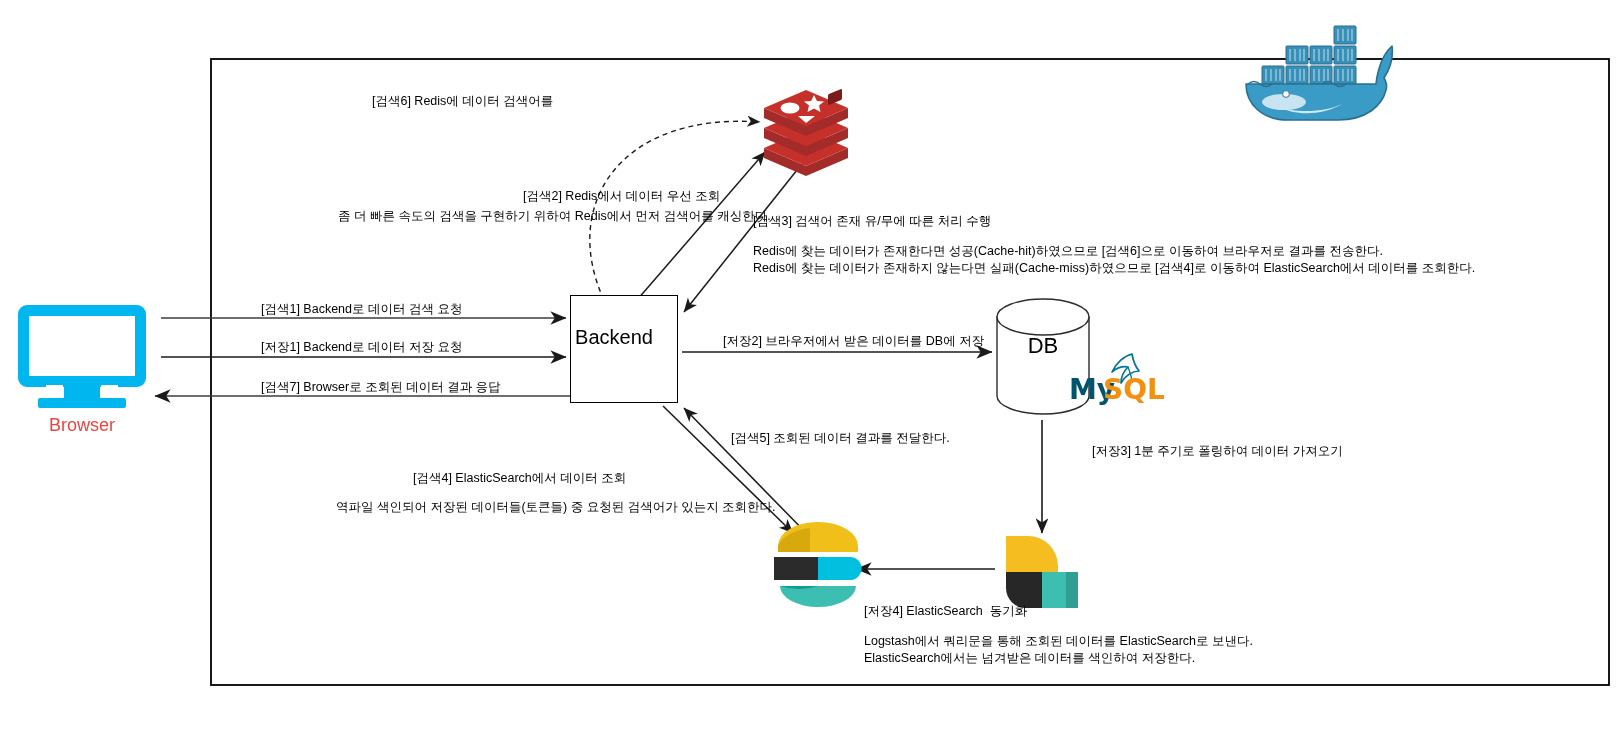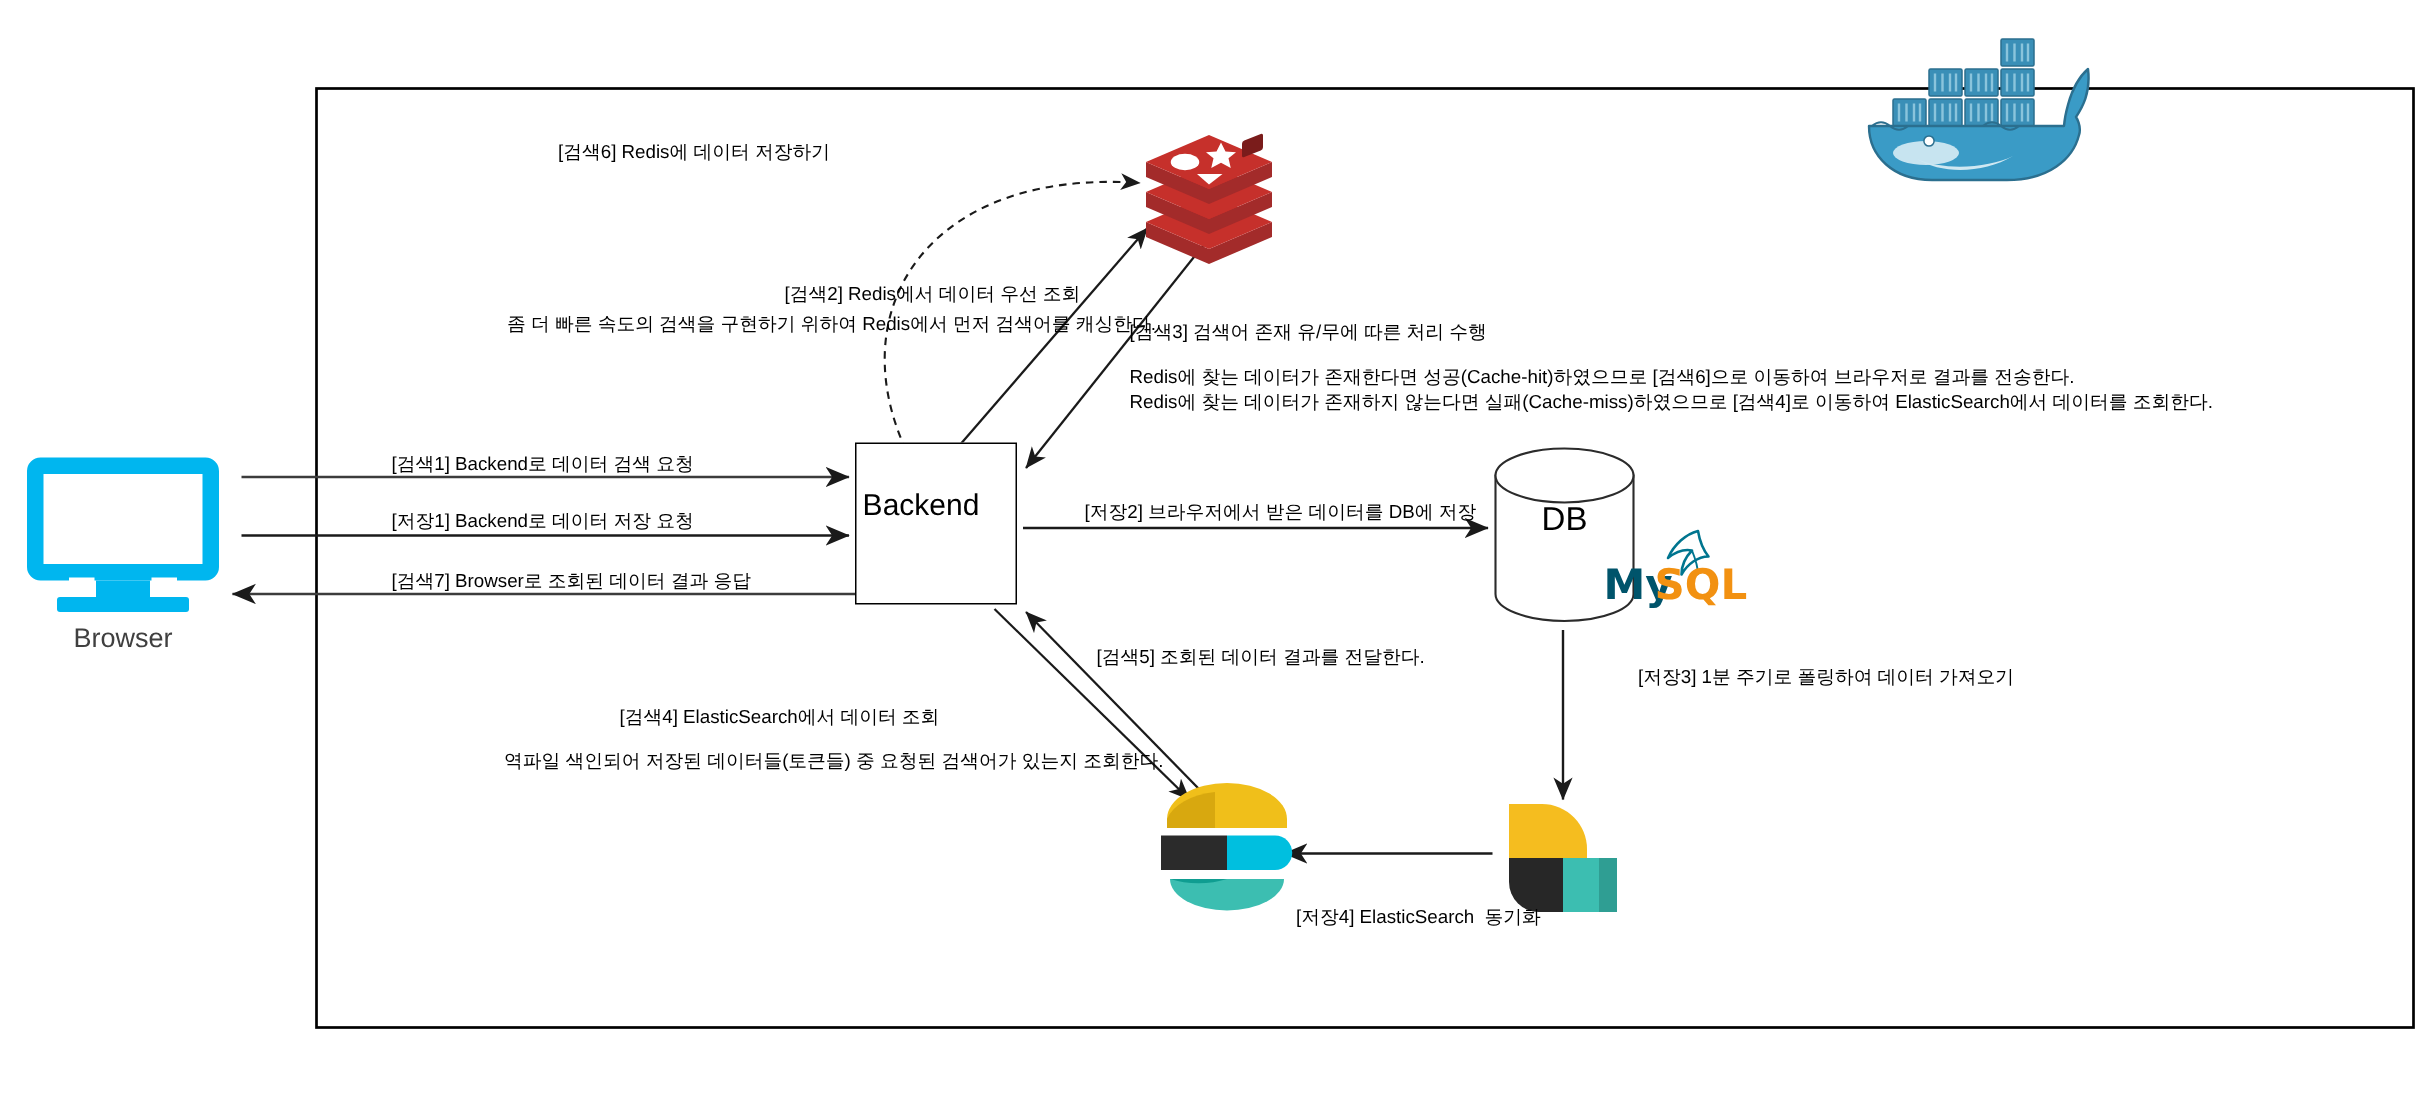--- a/index.html
+++ b/index.html
@@ -64,21 +64,21 @@
     left: 38px; top: 398px;
     width: 88px; height: 10px;
     background: #00b6ef;
     border-radius: 2px;
   }
   #browser-label {
     left: 0px; top: 415px;
     width: 164px;
     text-align: center;
     font-size: 18px;
-    color: #404040;
+    color: #ef4444;
   }
   
   #backend-box {
     left: 570px; top: 295px;
     width: 108px; height: 108px;
     border: 1.6px solid #000000;
     background: #ffffff;
     box-sizing: border-box;
   }
   #backend-label {
@@ -261,21 +261,21 @@
 
   <div class="abs" id="backend-box"></div>
   <div class="node-label" id="backend-label">Backend</div>
 
   <div class="node-label" id="db-label">DB</div>
 
   <div class="abs" id="mysql-my">My</div>
   <div class="abs" id="mysql-sql">SQL</div>
 
 
-  <div class="txt" style="left:372px; top:93px;">[검색6] Redis에 데이터 저장하기</div>
+  <div class="txt" style="left:372px; top:93px;">[검색6] Redis에 데이터 검색어를</div>
 
   <div class="txt" style="left:523px; top:188px;">[검색2] Redis에서 데이터 우선 조회</div>
   <div class="txt" style="left:338px; top:208px;">좀 더 빠른 속도의 검색을 구현하기 위하여 Redis에서 먼저 검색어를 캐싱한다.</div>
 
   <div class="txt" style="left:753px; top:213px;">[검색3] 검색어 존재 유/무에 따른 처리 수행</div>
   <div class="txt" style="left:753px; top:243px;">Redis에 찾는 데이터가 존재한다면 성공(Cache-hit)하였으므로 [검색6]으로 이동하여 브라우저로 결과를 전송한다.
 Redis에 찾는 데이터가 존재하지 않는다면 실패(Cache-miss)하였으므로 [검색4]로 이동하여 ElasticSearch에서 데이터를 조회한다.</div>
 
   <div class="txt" style="left:261px; top:301px;">[검색1] Backend로 데이터 검색 요청</div>
 
@@ -286,14 +286,16 @@
   <div class="txt" style="left:723px; top:333px;">[저장2] 브라우저에서 받은 데이터를 DB에 저장</div>
 
   <div class="txt" style="left:731px; top:430px;">[검색5] 조회된 데이터 결과를 전달한다.</div>
 
   <div class="txt" style="left:413px; top:470px;">[검색4] ElasticSearch에서 데이터 조회</div>
   <div class="txt" style="left:336px; top:499px;">역파일 색인되어 저장된 데이터들(토큰들) 중 요청된 검색어가 있는지 조회한다.</div>
 
   <div class="txt" style="left:1092px; top:443px;">[저장3] 1분 주기로 폴링하여 데이터 가져오기</div>
 
   <div class="txt" style="left:864px; top:603px;">[저장4] ElasticSearch  동기화</div>
+  <div class="txt" style="left:864px; top:633px;">Logstash에서 쿼리문을 통해 조회된 데이터를 ElasticSearch로 보낸다.
+ElasticSearch에서는 넘겨받은 데이터를 색인하여 저장한다.</div>
 
 </div>
 
 </body></html>

